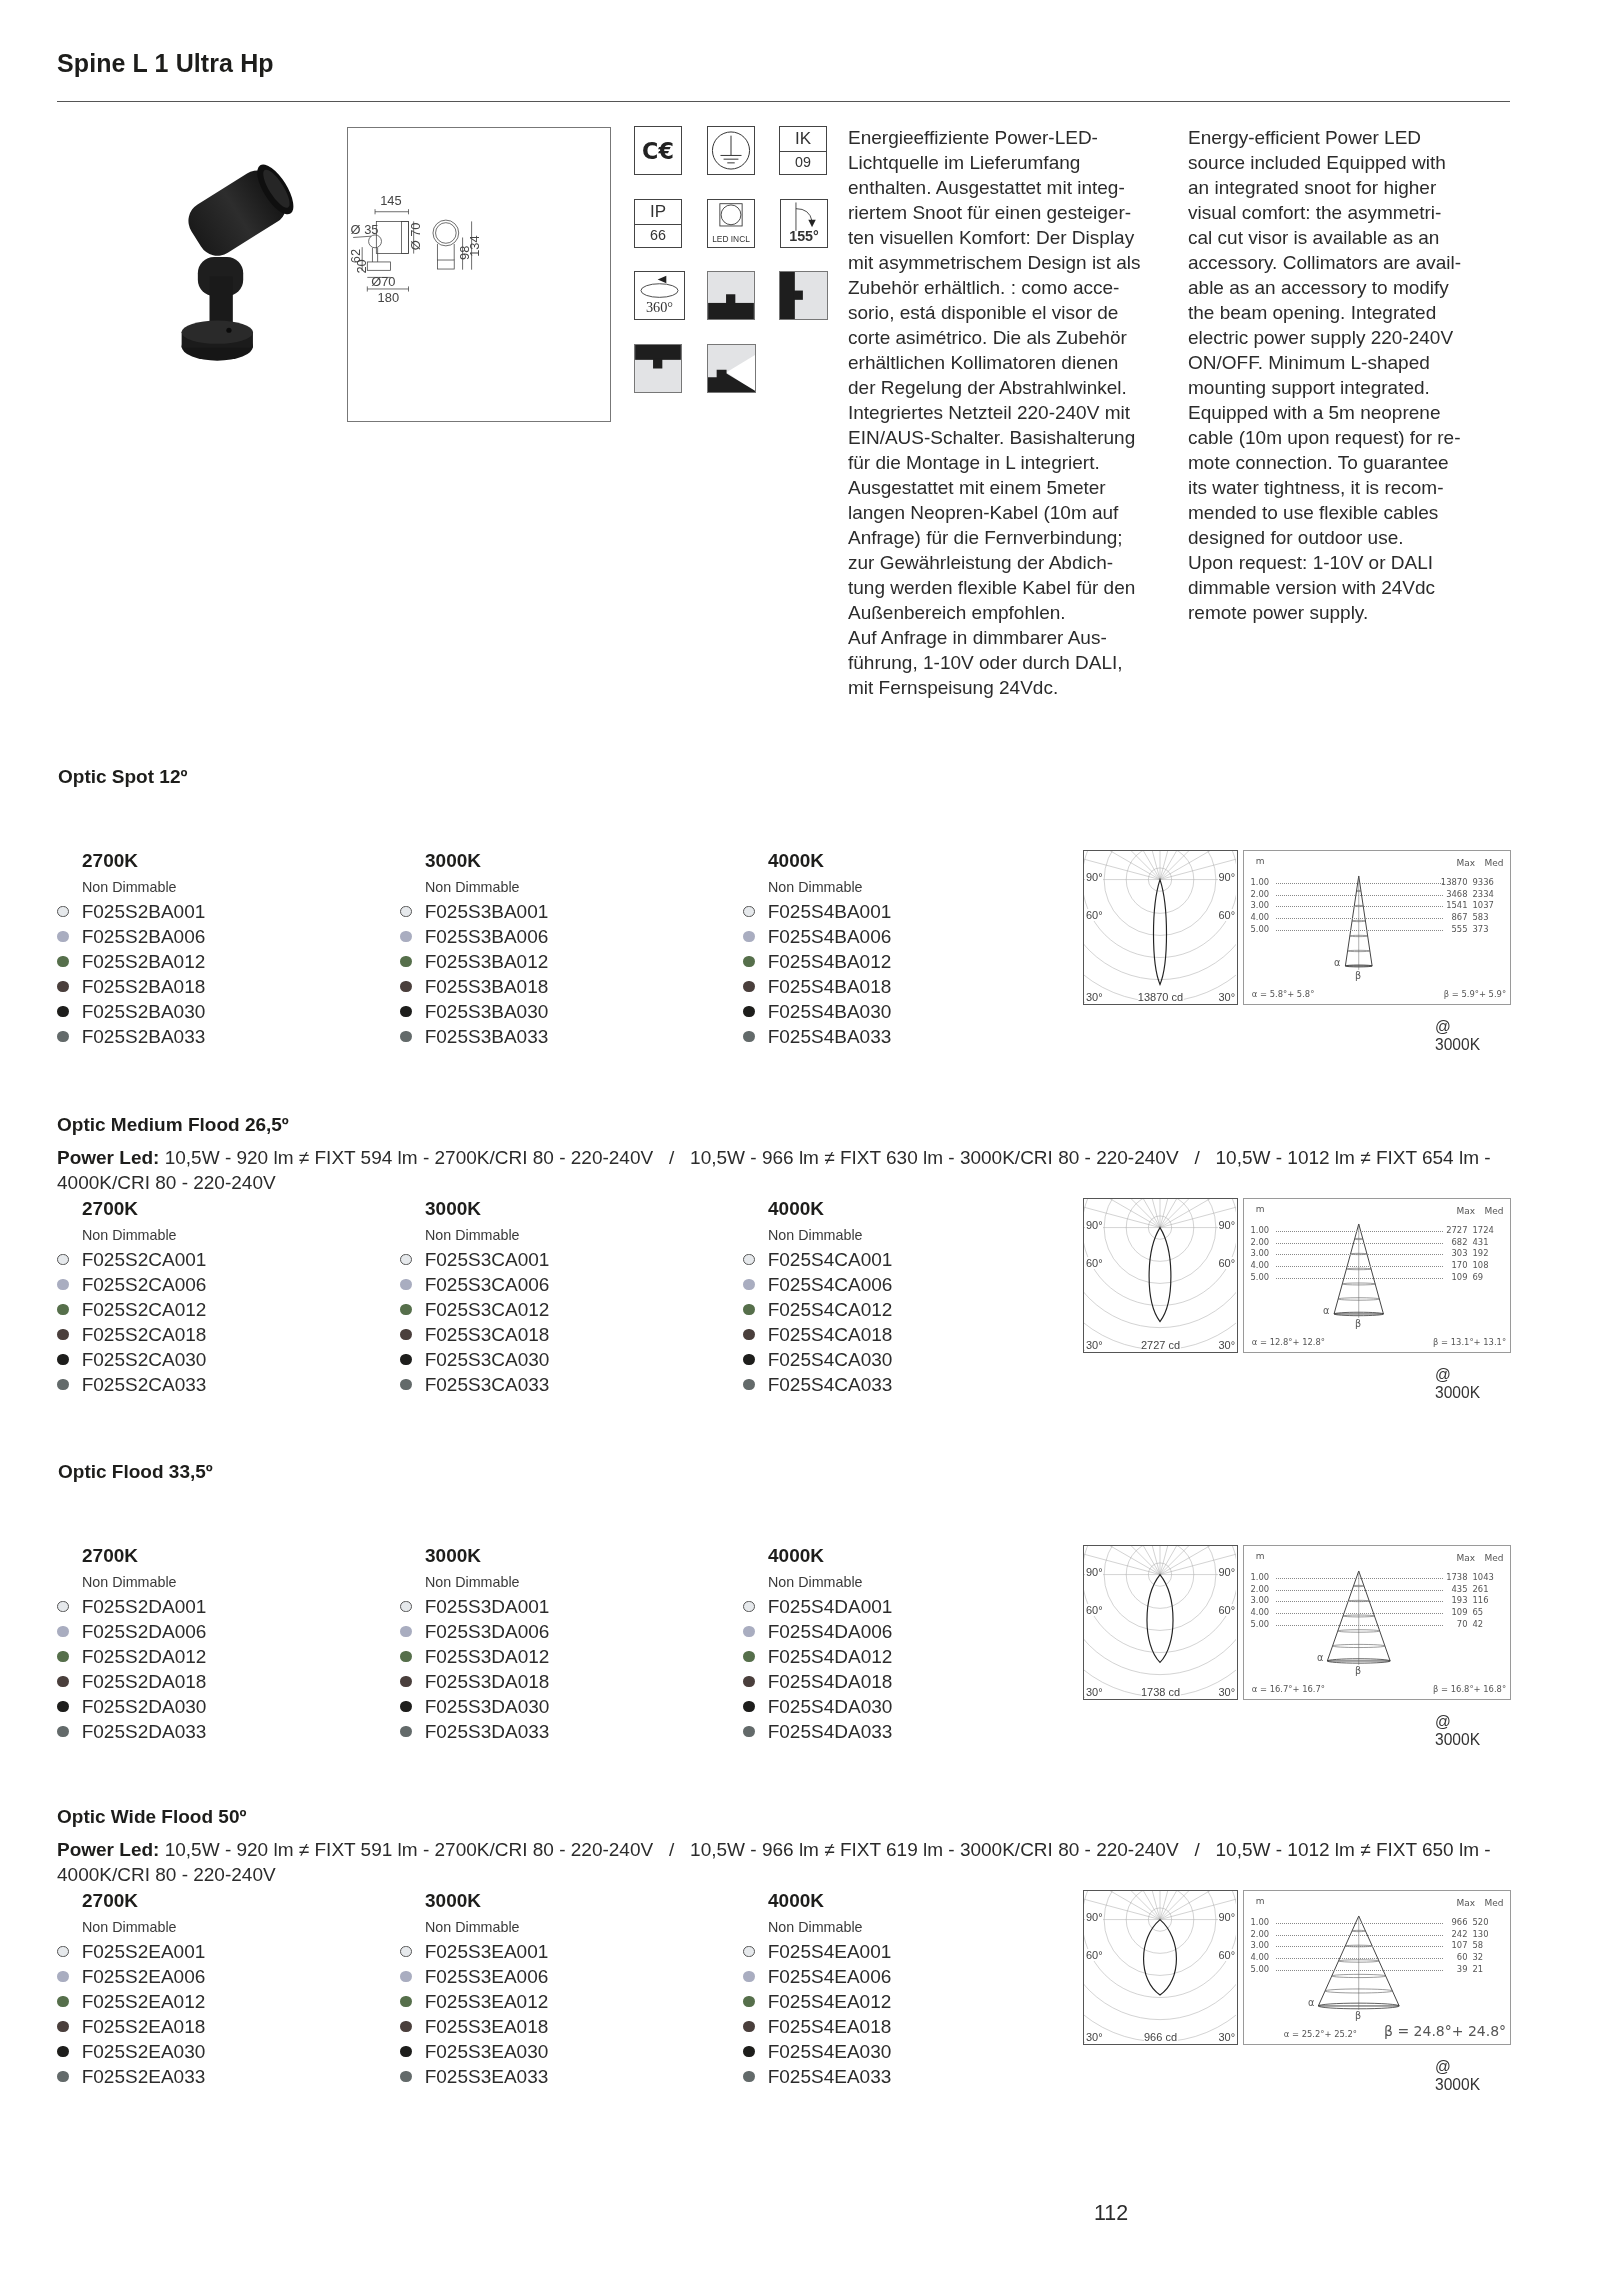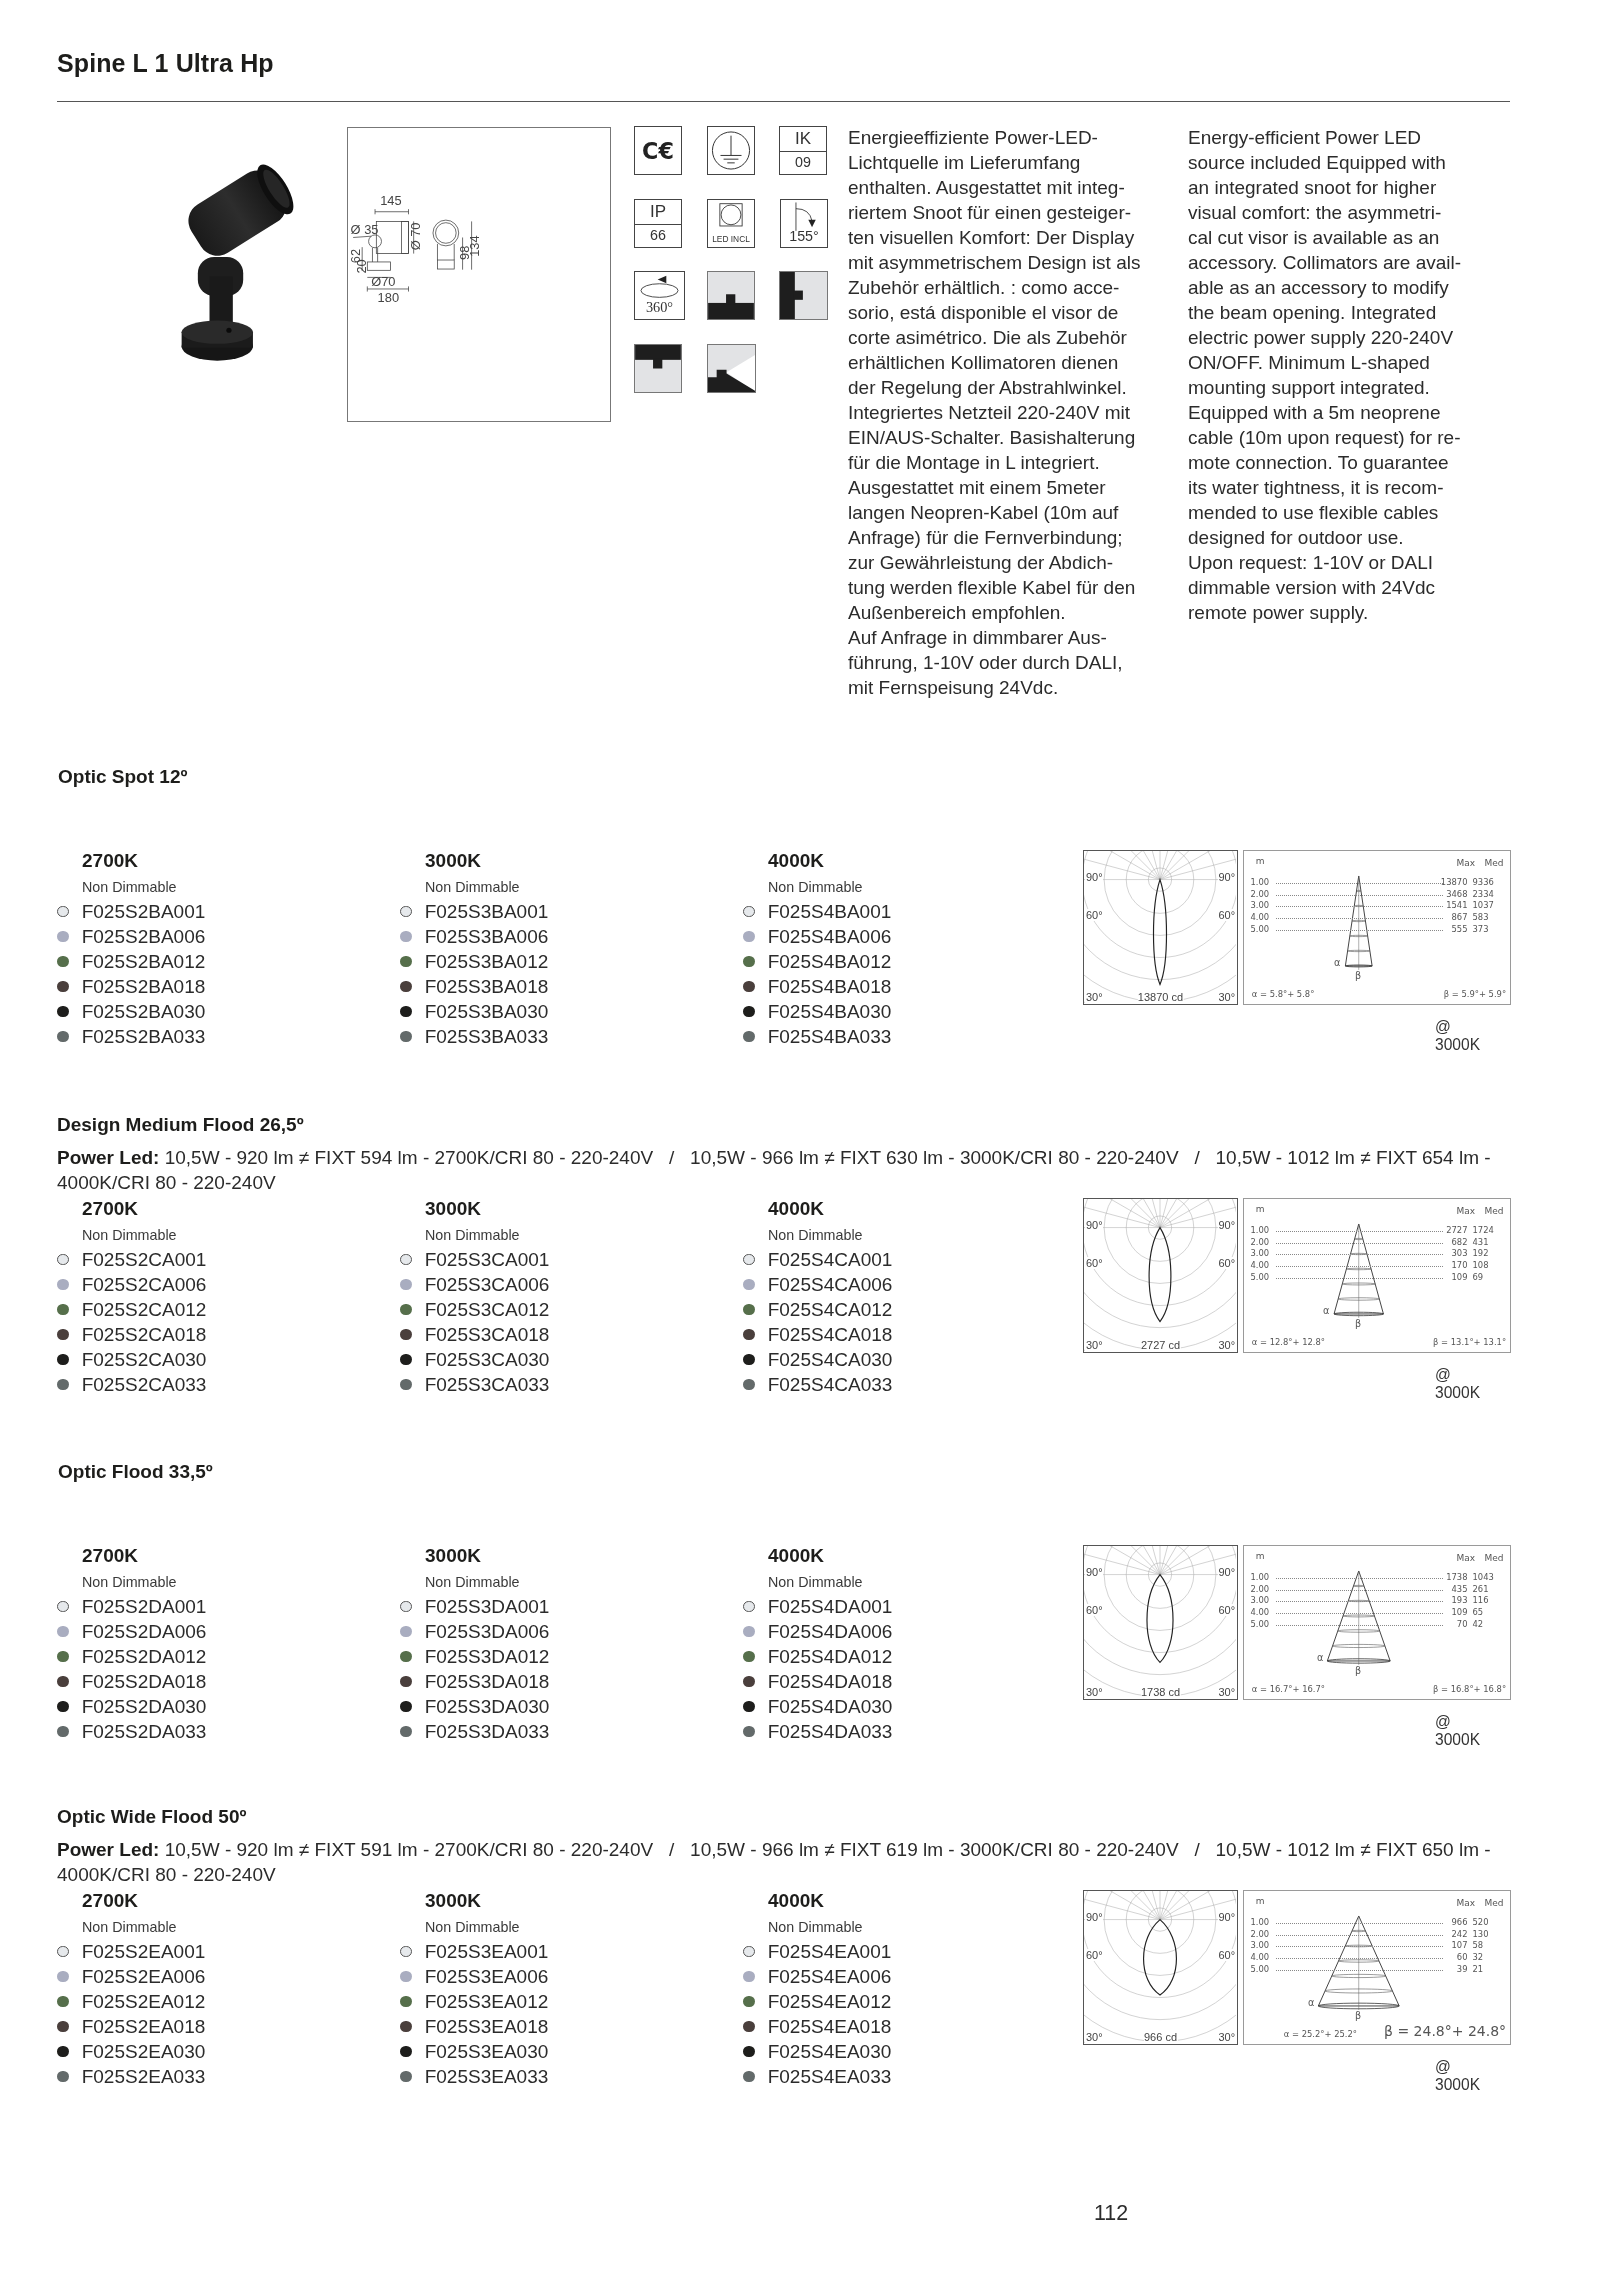--- a/index.html
+++ b/index.html
@@ -143,21 +143,21 @@
       <circle cx="37" cy="24" r="16"></circle>
     </svg>
   <div class="icon-label" style="bottom:2.6px;font-size:8.4px;">LED INCL</div>
 </div>
 <div class="icon-box" style="left:780px;top:199px;width:48px;height:49px;">
   <svg viewBox="0 0 74 76" fill="none" stroke="#333" stroke-width="1.4" style="position:absolute;left:0;top:0;">
       <line x1="24" y1="4" x2="24" y2="50"></line>
       <path d="M24 14 Q46 14 50 34"></path>
       <polygon points="44,32 56,32 50,44" fill="#222" stroke="none"></polygon>
     </svg>
-  <div class="icon-label" style="bottom:2.6px;">155°</div>
+  <div class="icon-label" style="bottom:2.6px;font-weight:bold;">155°</div>
 </div>
 
 <div class="icon-box" style="left:634px;top:271px;width:51px;height:49px;">
   <svg viewBox="0 0 78 76" fill="none" stroke="#333" stroke-width="1.4" style="position:absolute;left:0;top:0;">
       <ellipse cx="39" cy="30" rx="30" ry="11"></ellipse>
       <polygon points="36,12 50,6 50,18" fill="#222" stroke="none"></polygon>
     </svg>
   <div class="icon-label" style="bottom:2.6px;font-family:Liberation Serif, serif;">360°</div>
 </div>
 <div class="icon-box" style="left:707px;top:271px;width:48px;height:49px;border-color:#777;">
@@ -396,21 +396,21 @@
           <span class="med">373</span>
         </div>
         <div class="lbl" style="left: 90px; top: 106px; font-size: 9.7px;">α</div>
         <div class="lbl" style="left: 111px; top: 119px; font-size: 9.7px;">β</div>
         <div class="lbl" style="left: 7.8px; bottom: 5.2px; font-size: 8.4px;">α = 5.8°+ 5.8°</div>
         <div class="lbl" style="right: 3.9px; bottom: 5.2px; font-size: 8.4px;">β = 5.9°+ 5.9°</div>
       </div>
       <div class="at-k">@ 3000K</div>
     </div>
     <div class="section" style="top: 1114px;">
-      <div class="sec-title" style="left: 57px;">Design Medium Flood 26,5º</div>
+      <div class="sec-title" style="left: 57px;">Optic Medium Flood 26,5º</div>
       <div class="sec-power"><b>Power Led:</b><span style="white-space: pre-wrap;"> 10,5W - 920 lm ≠ FIXT 594 lm - 2700K/CRI 80 - 220-240V   /   10,5W - 966 lm ≠ FIXT 630 lm - 3000K/CRI 80 - 220-240V   /   10,5W - 1012 lm ≠ FIXT 654 lm - 4000K/CRI 80 - 220-240V</span></div>
       <div class="col" style="left: 57px;">
         <div class="col-k">2700K</div>
         <div class="col-nd">Non Dimmable</div>
         <ul class="col-list">
           <li>
             <span class="dot" style="background: rgb(230, 233, 236); border: 1px solid rgb(85, 85, 85);"></span>
             <span>F025S2CA001</span>
           </li>
           <li>

